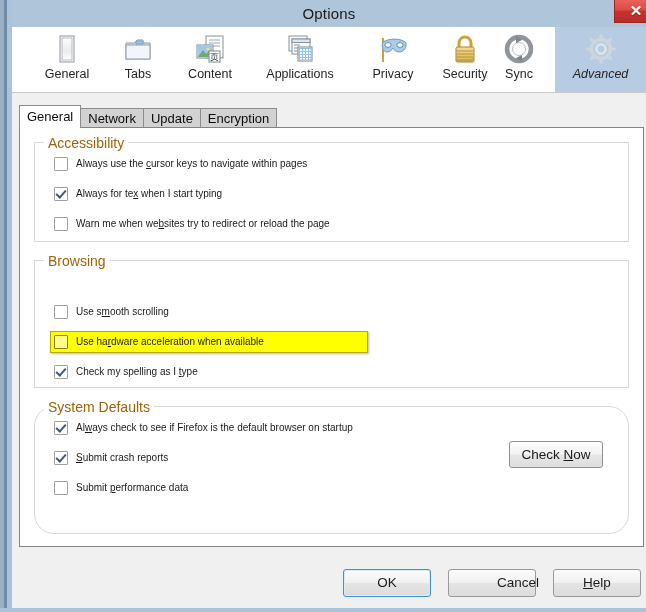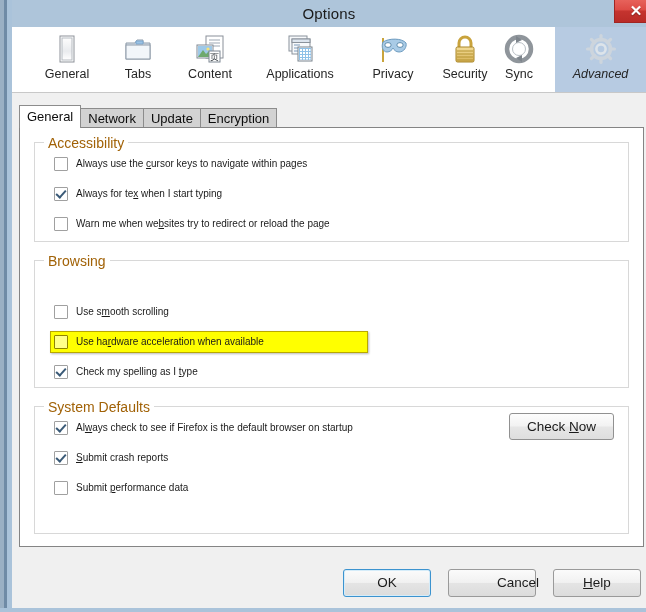--- a/index.html
+++ b/index.html
@@ -230,30 +230,31 @@
   .cb-label {
     font-size: 10px;
     color: #1a1a1a;
     line-height: 16px;
   }
   .cb-label u { text-decoration: underline; }
 
   
   #check-now-button {
     position: absolute;
-    width: 105px; height: 27px;
+    width: 94px; height: 27px;
     background: linear-gradient(to bottom, #fdfdfd 0%, #f2f2f2 48%, #e6e6e6 52%, #dedede 100%);
     border: 1px solid #919191;
     border-radius: 3px;
     font-size: 13.5px;
     color: #1a1a1a;
     text-align: center;
     line-height: 25px;
     cursor: pointer;
     box-sizing: border-box;
+    margin-top: 28px;
   }
 
   
   .dlg-button {
     position: absolute;
     width: 88px; height: 28px;
     background: linear-gradient(to bottom, #fbfbfb 0%, #f1f1f1 48%, #e4e4e4 52%, #dcdcdc 100%);
     border: 1px solid #9a9a9a;
     border-radius: 3px;
     font-size: 13.5px;
@@ -446,21 +447,21 @@
           <span class="cb-label"><span>Use s</span><u>m</u><span>ooth scrolling</span></span>
         </div>
         <div class="cb-row highlighted" style="left: 30px; top: 203px; width: 318px;">
           <span class="cbox"></span>
           <span class="cb-label"><span>Use ha</span><u>r</u><span>dware acceleration when available</span></span>
         </div>
         <div class="cb-row" style="left: 31px; top: 233px;">
           <span class="cbox checked"></span>
           <span class="cb-label"><span>Check my spelling as I </span><u>t</u><span>ype</span></span>
         </div>
-        <div class="groupbox" style="left: 14px; top: 278px; width: 595px; height: 128px;">
+        <div class="groupbox" style="left: 14px; top: 278px; width: 595px; height: 128px; border-radius: 20px;">
           <div class="group-legend">System Defaults</div>
         </div>
         <div class="cb-row" style="left: 31px; top: 289px;">
           <span class="cbox checked"></span>
           <span class="cb-label"><span>Al</span><u>w</u><span>ays check to see if Firefox is the default browser on startup</span></span>
         </div>
         <div class="cb-row" style="left: 31px; top: 319px;">
           <span class="cbox checked"></span>
           <span class="cb-label"><span></span><u>S</u><span>ubmit crash reports</span></span>
         </div>

